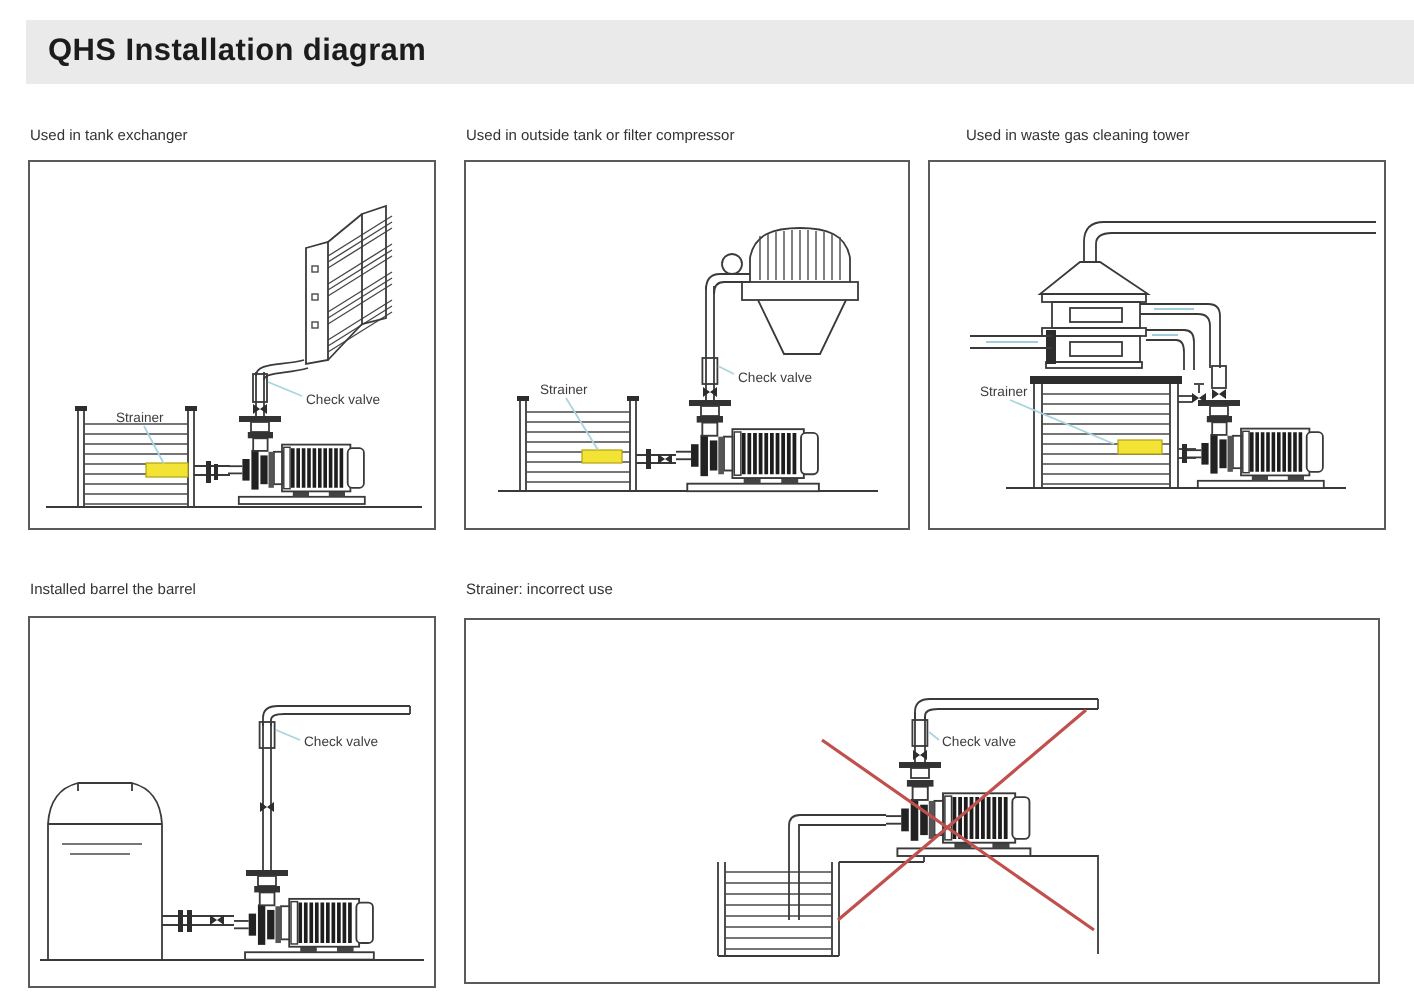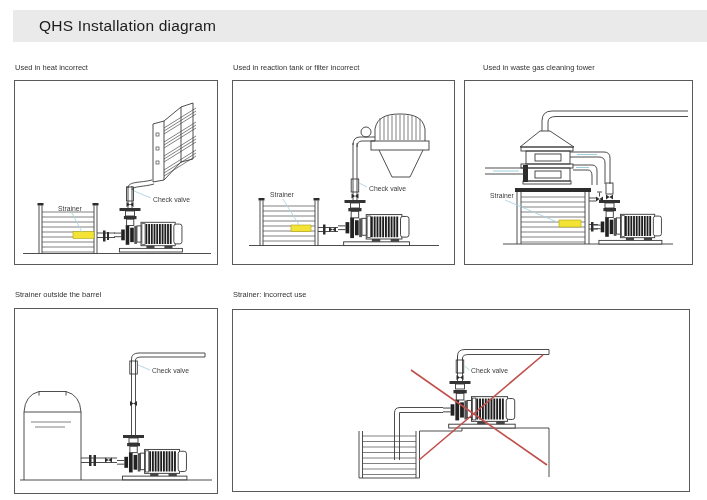--- a/index.html
+++ b/index.html
@@ -1,20 +1,20 @@
 <!DOCTYPE html>
 <html><head>
 <meta charset="utf-8">
 <style>
   html,body{margin:0;padding:0}
   body{width:707px;height:500px;position:relative;background:#fff;
        font-family:"Liberation Sans",sans-serif;overflow:hidden}
   .header{position:absolute;left:13px;top:10px;right:0;height:32px;background:#eaeaea}
-  .header .title{line-height:32px;padding-left:26px;font-size:15.5px;color:#1c1c1c;
-       font-weight:400;letter-spacing:.2px}
+  .header .title{line-height:32px;padding-left:11px;font-size:15.5px;color:#1c1c1c;
+       font-weight:700;letter-spacing:.2px}
   .caption{position:absolute;font-size:7.5px;color:#333;white-space:nowrap}
   .panel{position:absolute;background:#fff;border:1px solid #5a5a5a;box-sizing:border-box}
   svg{display:block}
   .ln{stroke:#3a3a3a;fill:none;stroke-width:.9}
   .tl{stroke:#4a4a4a;fill:none;stroke-width:.7}
   .lbl{font-size:6.8px;fill:#3d3d3d;font-family:"Liberation Sans",sans-serif}
   .leader{stroke:#a9d4e0;stroke-width:.9;fill:none}
   .teal{stroke:#9fcfdc;stroke-width:1;fill:none}
   .cross{stroke:#c0504d;stroke-width:1.6;fill:none}
   .strainer{fill:#f2e335;stroke:#b1a40e;stroke-width:.6}
@@ -50,24 +50,24 @@
       <rect x="0" y="0" width="21" height="3" fill="#333"></rect>
       <rect x="6" y="3" width="9" height="5" fill="#fff" stroke="#3a3a3a" stroke-width=".9"></rect>
     </g>
   </defs>
 </svg>
 
 <div class="header">
   <div class="title">QHS Installation diagram</div>
 </div>
 
-<div class="caption" style="left:15px;top:63px">Used in heat incorrect</div>
-<div class="caption" style="left:233px;top:63px">Used in reaction tank or filter incorrect</div>
+<div class="caption" style="left:15px;top:63px">Used in tank exchanger</div>
+<div class="caption" style="left:233px;top:63px">Used in outside tank or filter compressor</div>
 <div class="caption" style="left:483px;top:63px">Used in waste gas cleaning tower</div>
-<div class="caption" style="left:15px;top:290px">Strainer outside the barrel</div>
+<div class="caption" style="left:15px;top:290px">Installed barrel the barrel</div>
 <div class="caption" style="left:233px;top:290px">Strainer: incorrect use</div>
 
 <div class="panel" style="left:14px;top:80px;width:204px;height:185px">
 <svg width="202" height="183" viewBox="0 0 202 183">
   <line class="ln" x1="8" y1="172.5" x2="196" y2="172.5"></line>
   <g>
     <path class="tl" d="M149,47L181,27 M149,50L181,30 M149,53L181,33 M149,61L181,41 M149,64L181,44 M149,67L181,47 M149,75L181,55 M149,78L181,58 M149,81L181,61 M149,89L181,69 M149,92L181,72 M149,95L181,75"></path>
     <polygon class="ln" points="166,26 178,22 178,78 166,81" fill="#fff"></polygon>
     <polygon class="ln" points="138,43 149,40 149,99 138,101" fill="#fff"></polygon>
     <line class="ln" x1="149" y1="40" x2="166" y2="26"></line>

